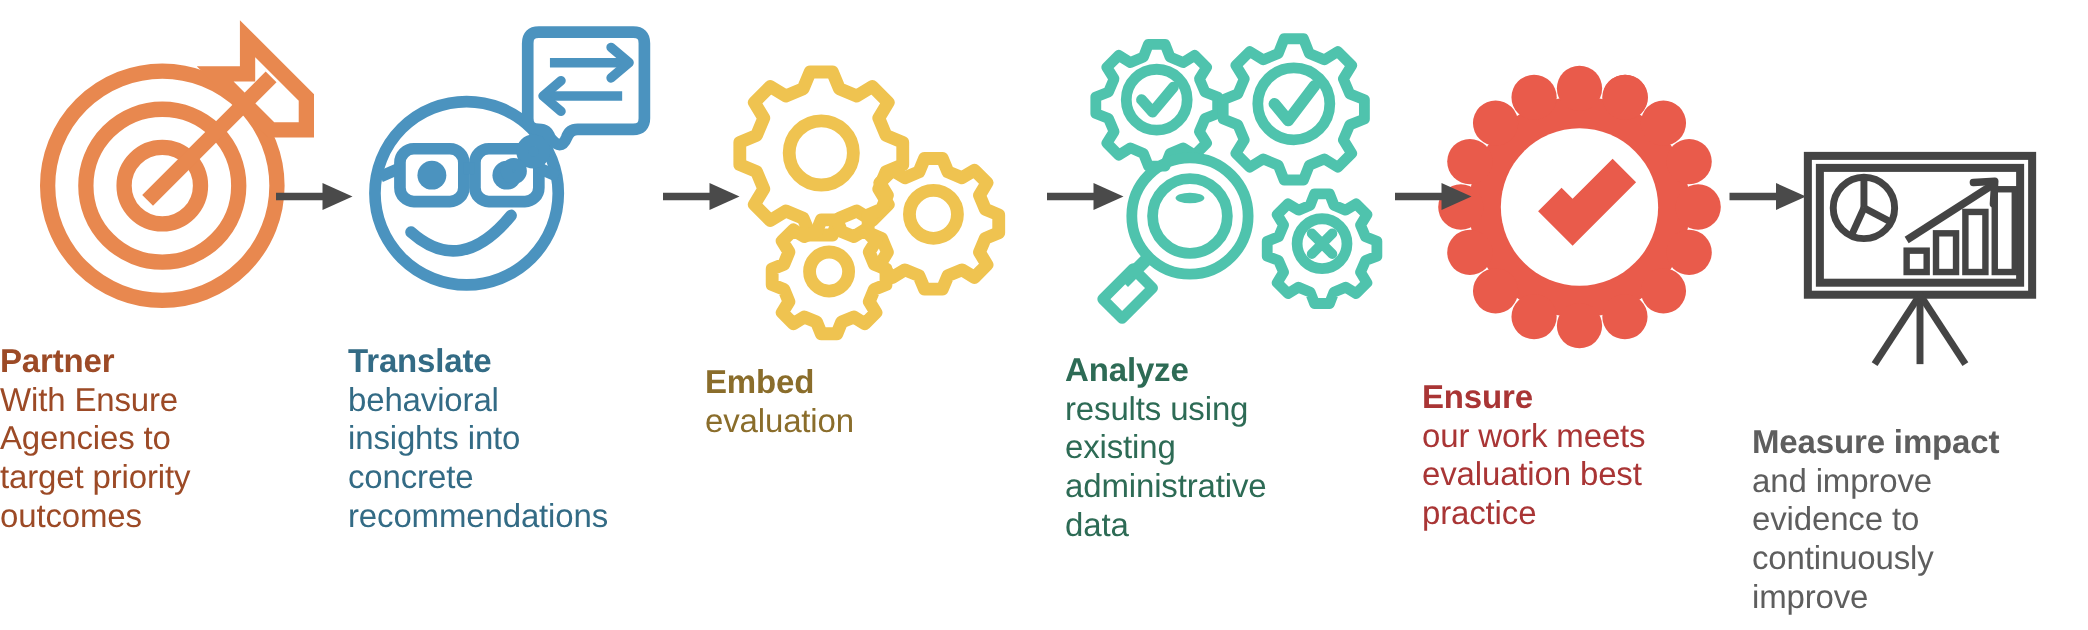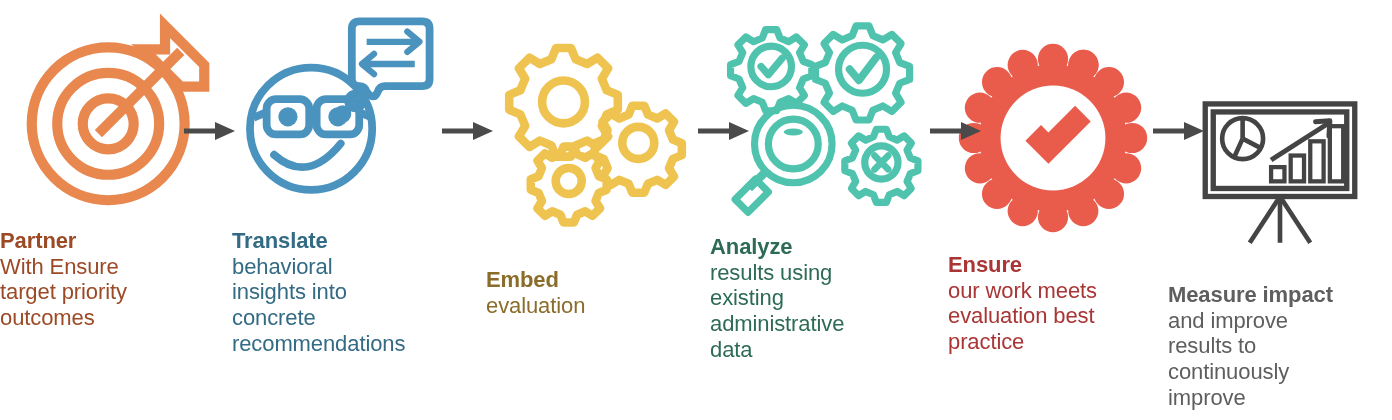--- a/index.html
+++ b/index.html
@@ -44,21 +44,21 @@
     font-weight: 400;
     letter-spacing: -0.1px;
   }
   .caption .lead {
     font-weight: 700;
   }
 
   
   .step-partner  { left: 0px;    width: 230px; }
   .step-translate{ left: 232px;  width: 210px; }
-  .step-embed    { left: 486px;  width: 222px; gap: 25px; }
+  .step-embed    { left: 470px;  width: 222px; }
   .step-analyze  { left: 710px;  width: 222px; }
   .step-ensure   { left: 948px;  width: 210px; margin-top: 24px; }
   .step-measure  { left: 1168px; width: 224px; margin-top: 40px; }
 
   .step-partner   .icon-slot { padding-left: 6px; }
   .step-embed     .icon-slot { padding-top: 14px; }
   .step-analyze   .icon-slot { padding-top: 6px; }
   .step-measure   .icon-slot { padding-top: 14px; }
 
   
@@ -89,20 +89,21 @@
           <circle cx="45" cy="55" r="26"></circle>
           <circle cx="45" cy="55" r="13"></circle>
         </g>
         <line x1="40" y1="60" x2="82" y2="18" stroke="#E8884F" stroke-width="5.2" stroke-linecap="butt"></line>
         <path d="M 74 5 L 74 17 L 63 17 L 82 36 L 94 36 L 94 25 Z" fill="none" stroke="#E8884F" stroke-width="5.2" stroke-linejoin="miter"></path>
       </svg>
     </div>
     <div class="caption" style="color:#9C4A26">
       <div class="lead">Partner</div>
       <div>With Ensure</div>
+      <div>Agencies to</div>
       <div>target priority</div>
       <div>outcomes</div>
     </div>
   </div>
 
   <div class="step step-translate">
     <div class="icon-slot">
       <svg width="200" height="200" viewBox="0 0 108 108" aria-hidden="true">
         <g fill="none" stroke="#4B93BF" stroke-width="4.2">
 
@@ -281,21 +282,21 @@
           <rect x="78" y="26.5" width="7.5" height="31" stroke-width="2.4"></rect>
 
           <line x1="45" y1="45.5" x2="77" y2="25" stroke-width="2.8"></line>
           <polyline points="70,24 78,23.5 77.5,32" stroke-width="2.8" stroke-linecap="round" stroke-linejoin="round"></polyline>
         </g>
       </svg>
     </div>
     <div class="caption" style="color:#5E5E5E">
       <div class="lead">Measure impact</div>
       <div>and improve</div>
-      <div>results to</div>
+      <div>evidence to</div>
       <div>continuously</div>
       <div>improve</div>
     </div>
   </div>
 
   <div class="arrow arrow-1">
     <svg width="54" height="26" viewBox="0 0 54 26" aria-hidden="true">
       <line x1="1" y1="13" x2="36" y2="13" stroke="#4A4A4A" stroke-width="5"></line>
       <path d="M 32 4 L 52 13 L 32 22 Z" fill="#4A4A4A"></path>
     </svg>

